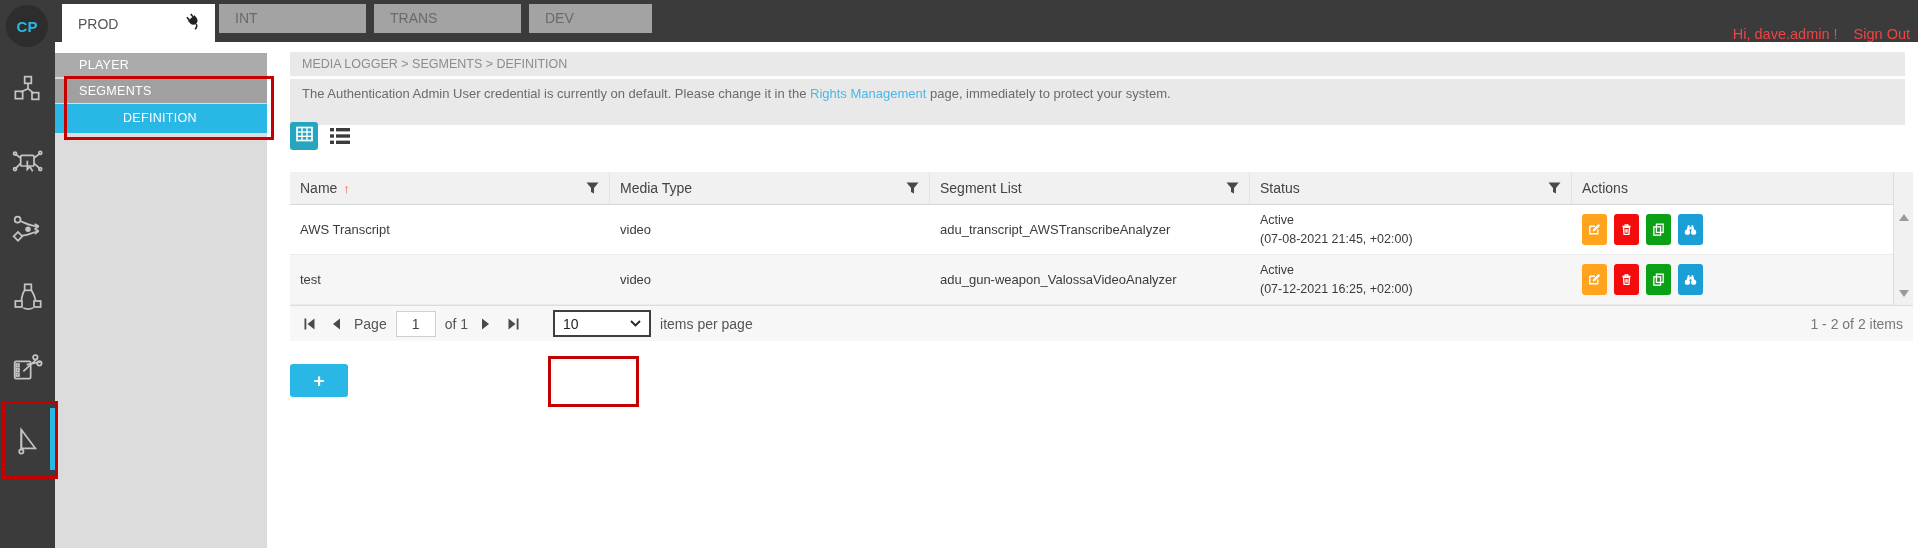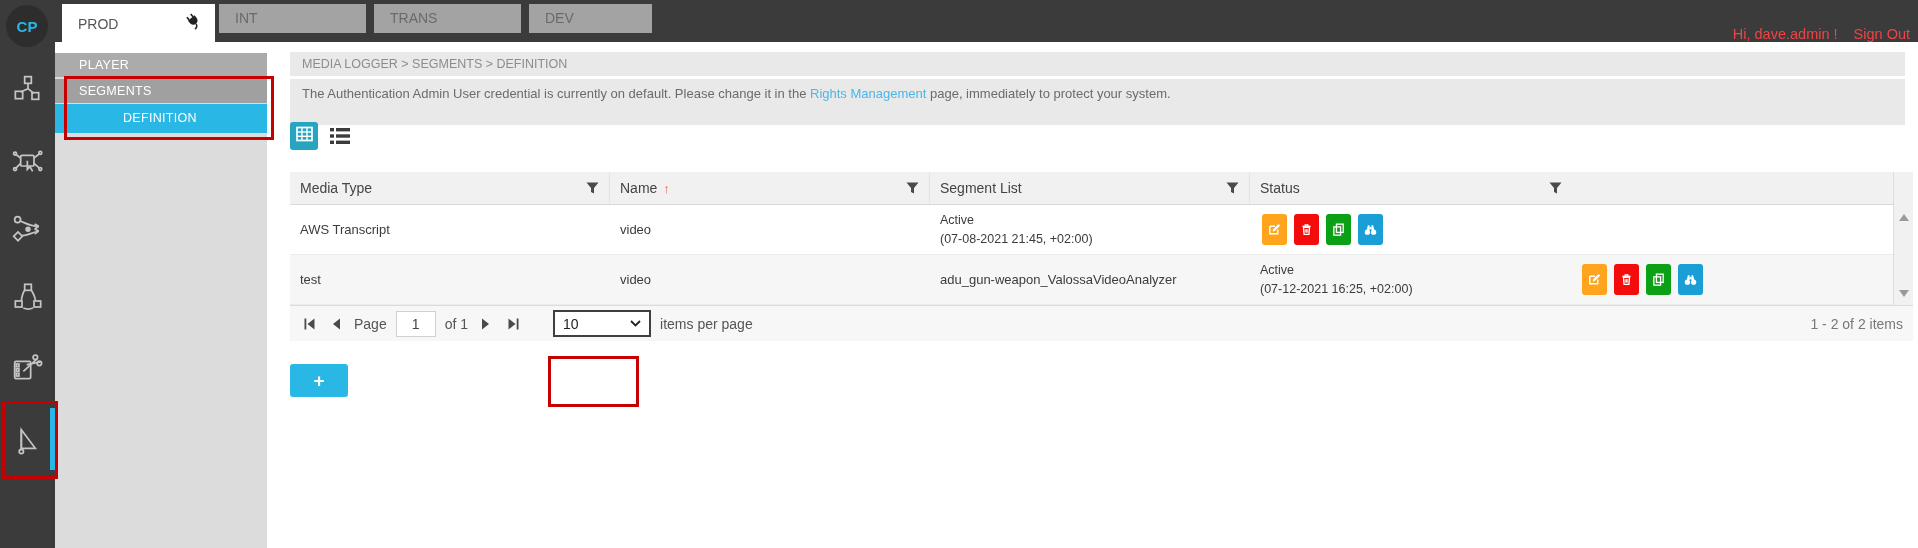--- a/index.html
+++ b/index.html
@@ -201,58 +201,62 @@
         <rect x="1" y="8.3" width="4" height="3.4" fill="#3b3b3b"></rect>
           <rect x="7" y="8.3" width="14" height="3.4" fill="#3b3b3b"></rect>
         <rect x="1" y="14.6" width="4" height="3.4" fill="#3b3b3b"></rect>
           <rect x="7" y="14.6" width="14" height="3.4" fill="#3b3b3b"></rect>
       </svg>
     </span>
   </div>
 
   <div class="grid" style="position:absolute;">
     <div class="g-head">
-      <div class="g-hc w1">
-        <span>Media Type</span>
-        <span class="funnel">
-          <svg width="13" height="12" viewBox="0 0 13 12">
-              <path d="M0.5 0.5 H12.5 L8 6 V11.5 L5 10 V6 Z" fill="#4a4a4a"></path>
-            </svg>
-        </span>
-      </div>
       <div class="g-hc w0">
         <span>Name</span>
         <span class="sortarrow">↑</span>
         <span class="funnel">
           <svg width="13" height="12" viewBox="0 0 13 12">
               <path d="M0.5 0.5 H12.5 L8 6 V11.5 L5 10 V6 Z" fill="#4a4a4a"></path>
             </svg>
         </span>
       </div>
+      <div class="g-hc w1">
+        <span>Media Type</span>
+        <span class="funnel">
+          <svg width="13" height="12" viewBox="0 0 13 12">
+              <path d="M0.5 0.5 H12.5 L8 6 V11.5 L5 10 V6 Z" fill="#4a4a4a"></path>
+            </svg>
+        </span>
+      </div>
       <div class="g-hc w2">
         <span>Segment List</span>
         <span class="funnel">
           <svg width="13" height="12" viewBox="0 0 13 12">
               <path d="M0.5 0.5 H12.5 L8 6 V11.5 L5 10 V6 Z" fill="#4a4a4a"></path>
             </svg>
         </span>
       </div>
       <div class="g-hc w3">
         <span>Status</span>
         <span class="funnel">
           <svg width="13" height="12" viewBox="0 0 13 12">
               <path d="M0.5 0.5 H12.5 L8 6 V11.5 L5 10 V6 Z" fill="#4a4a4a"></path>
             </svg>
         </span>
       </div>
+      <div class="g-hc w4">
+        <span>Actions</span>
+      </div>
     </div>
 
     <div class="g-row">
       <div class="g-c w0">AWS Transcript</div>
       <div class="g-c w1">video</div>
+      <div class="g-c w2">adu_transcript_AWSTranscribeAnalyzer</div>
       <div class="g-c w3 status">
         <span>Active</span>
         <span>(07-08-2021 21:45, +02:00)</span>
       </div>
       <div class="g-c w4 actions">
         <button class="abtn a-edit">
           <svg width="15" height="15" viewBox="0 0 16 16">
               <path d="M3 4.5 h5.5 M3 4.5 v8 h8.5 v-4.5" stroke="#fff" stroke-width="1.5" fill="none"></path>
               <path d="M6.5 8 L12.3 2.2 L14 3.9 L8.2 9.7 L6 10.2 Z" fill="#fff"></path>
             </svg>

